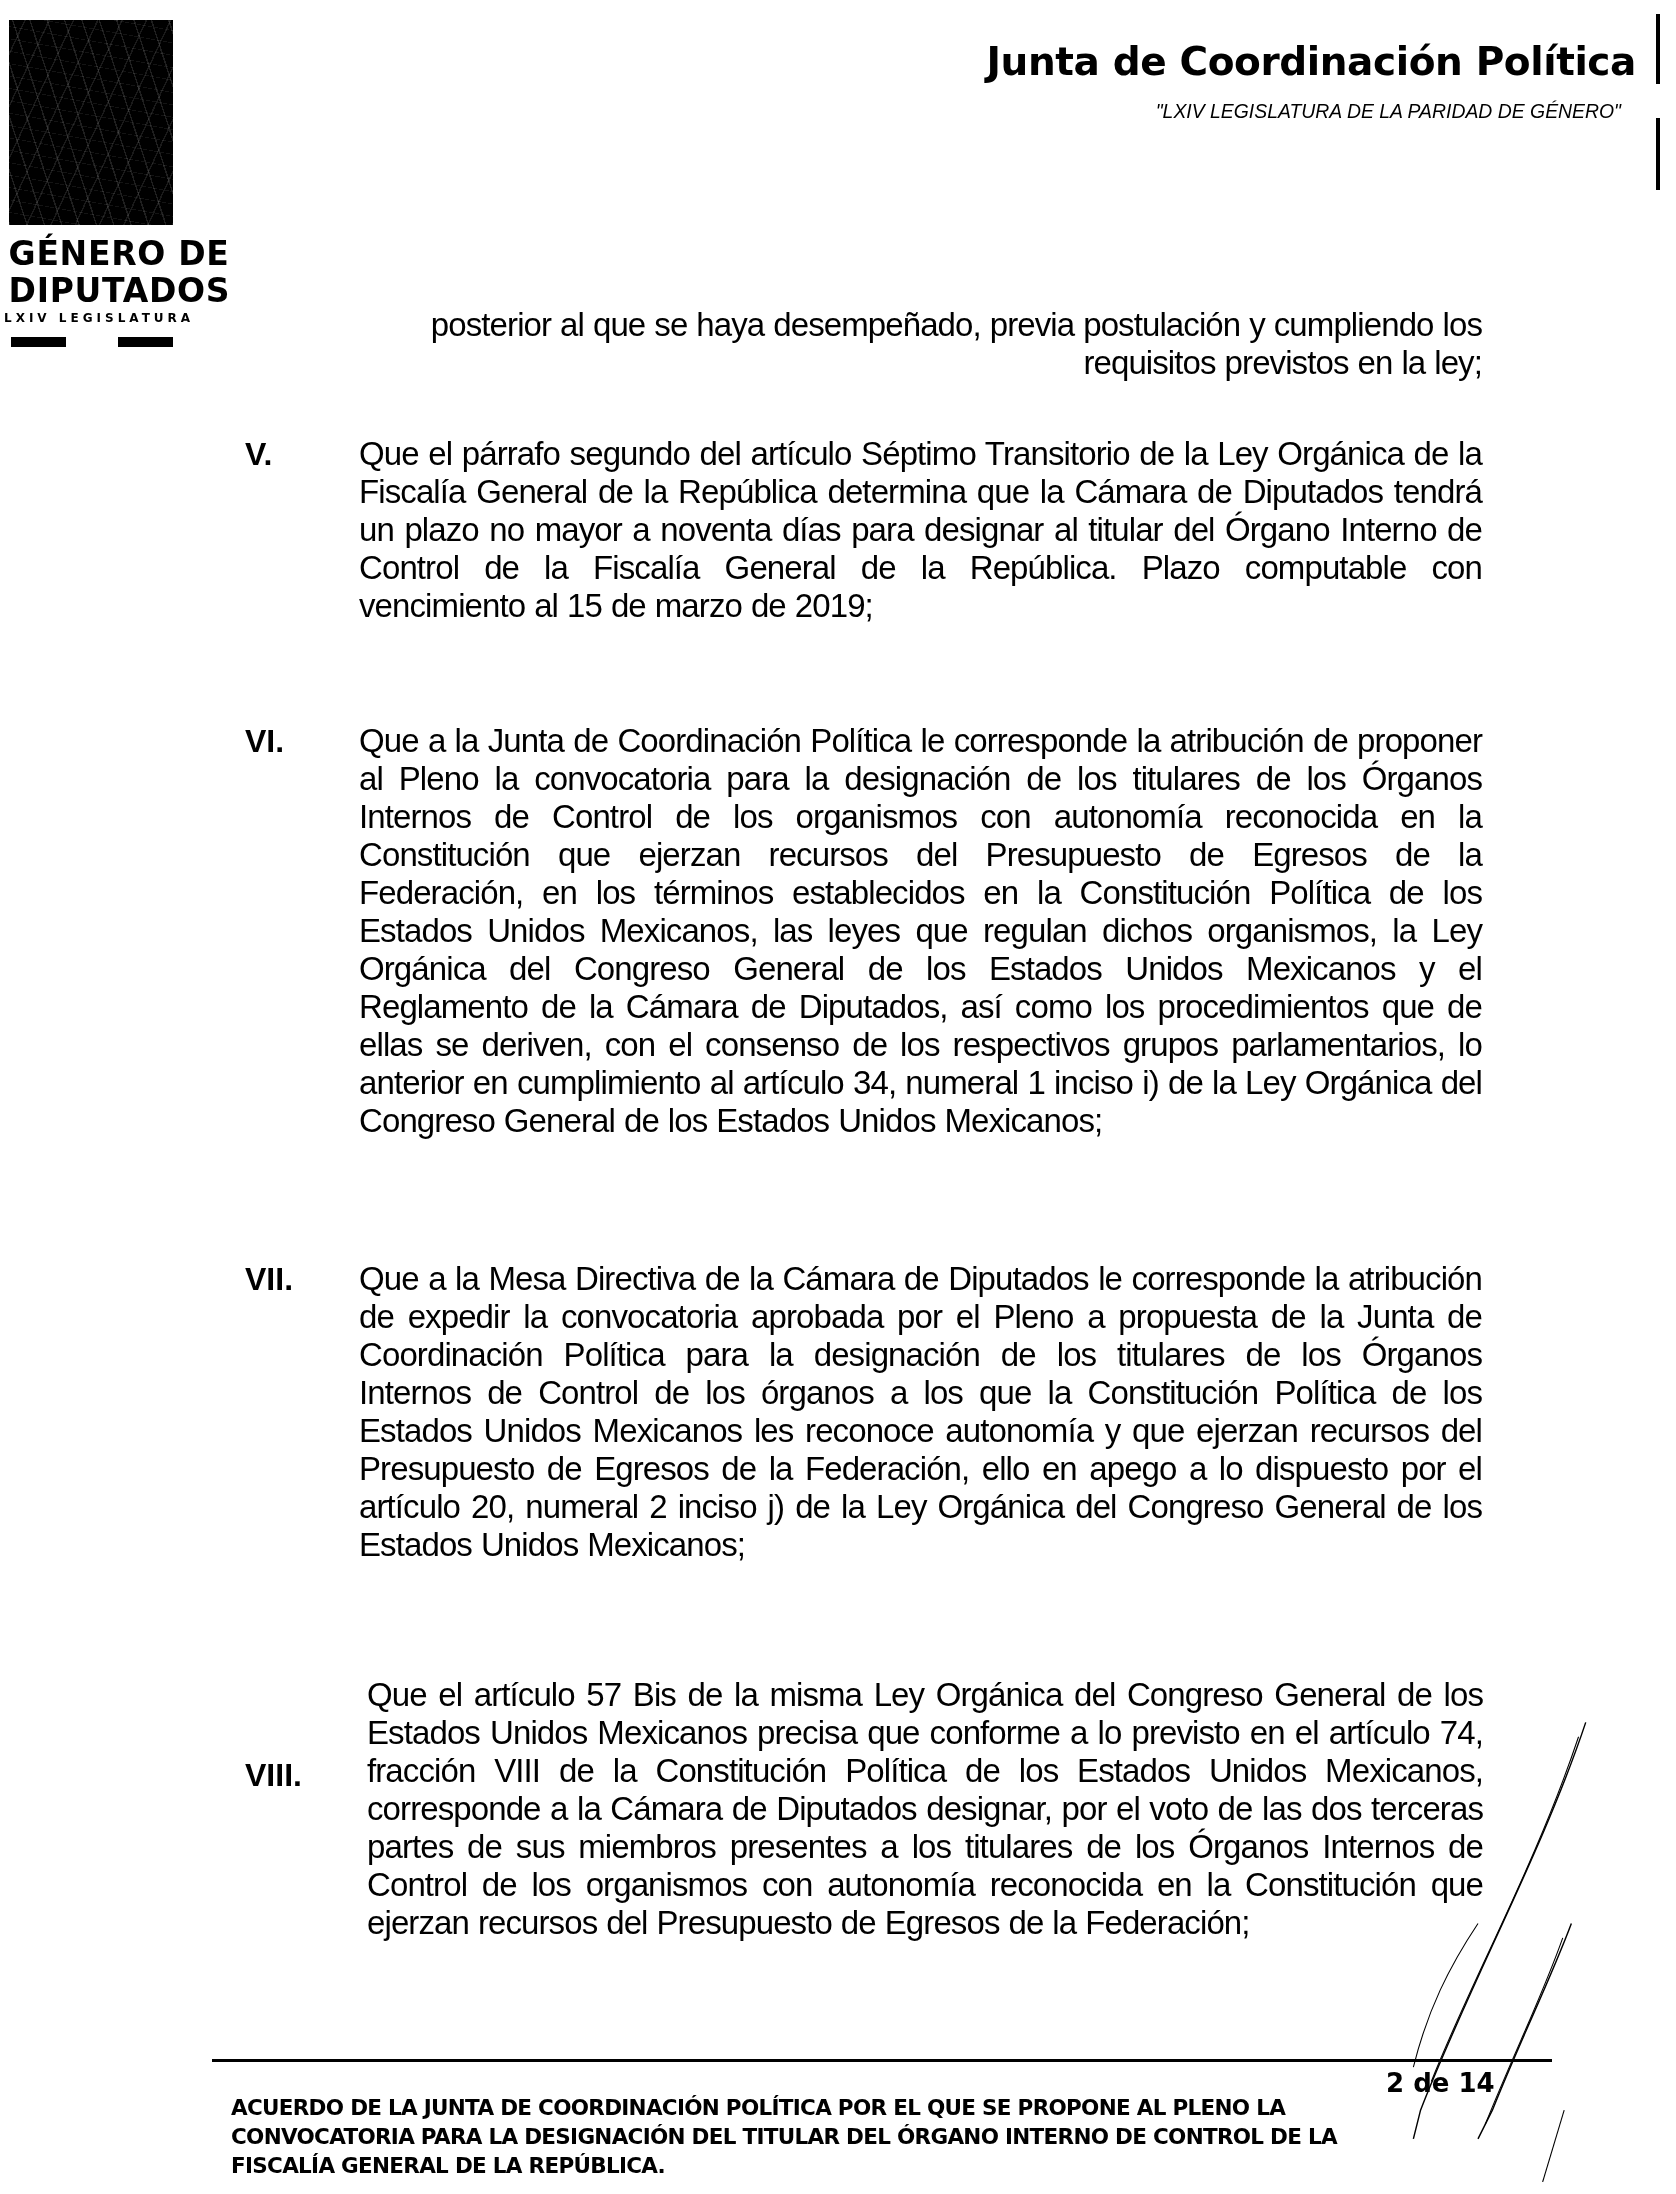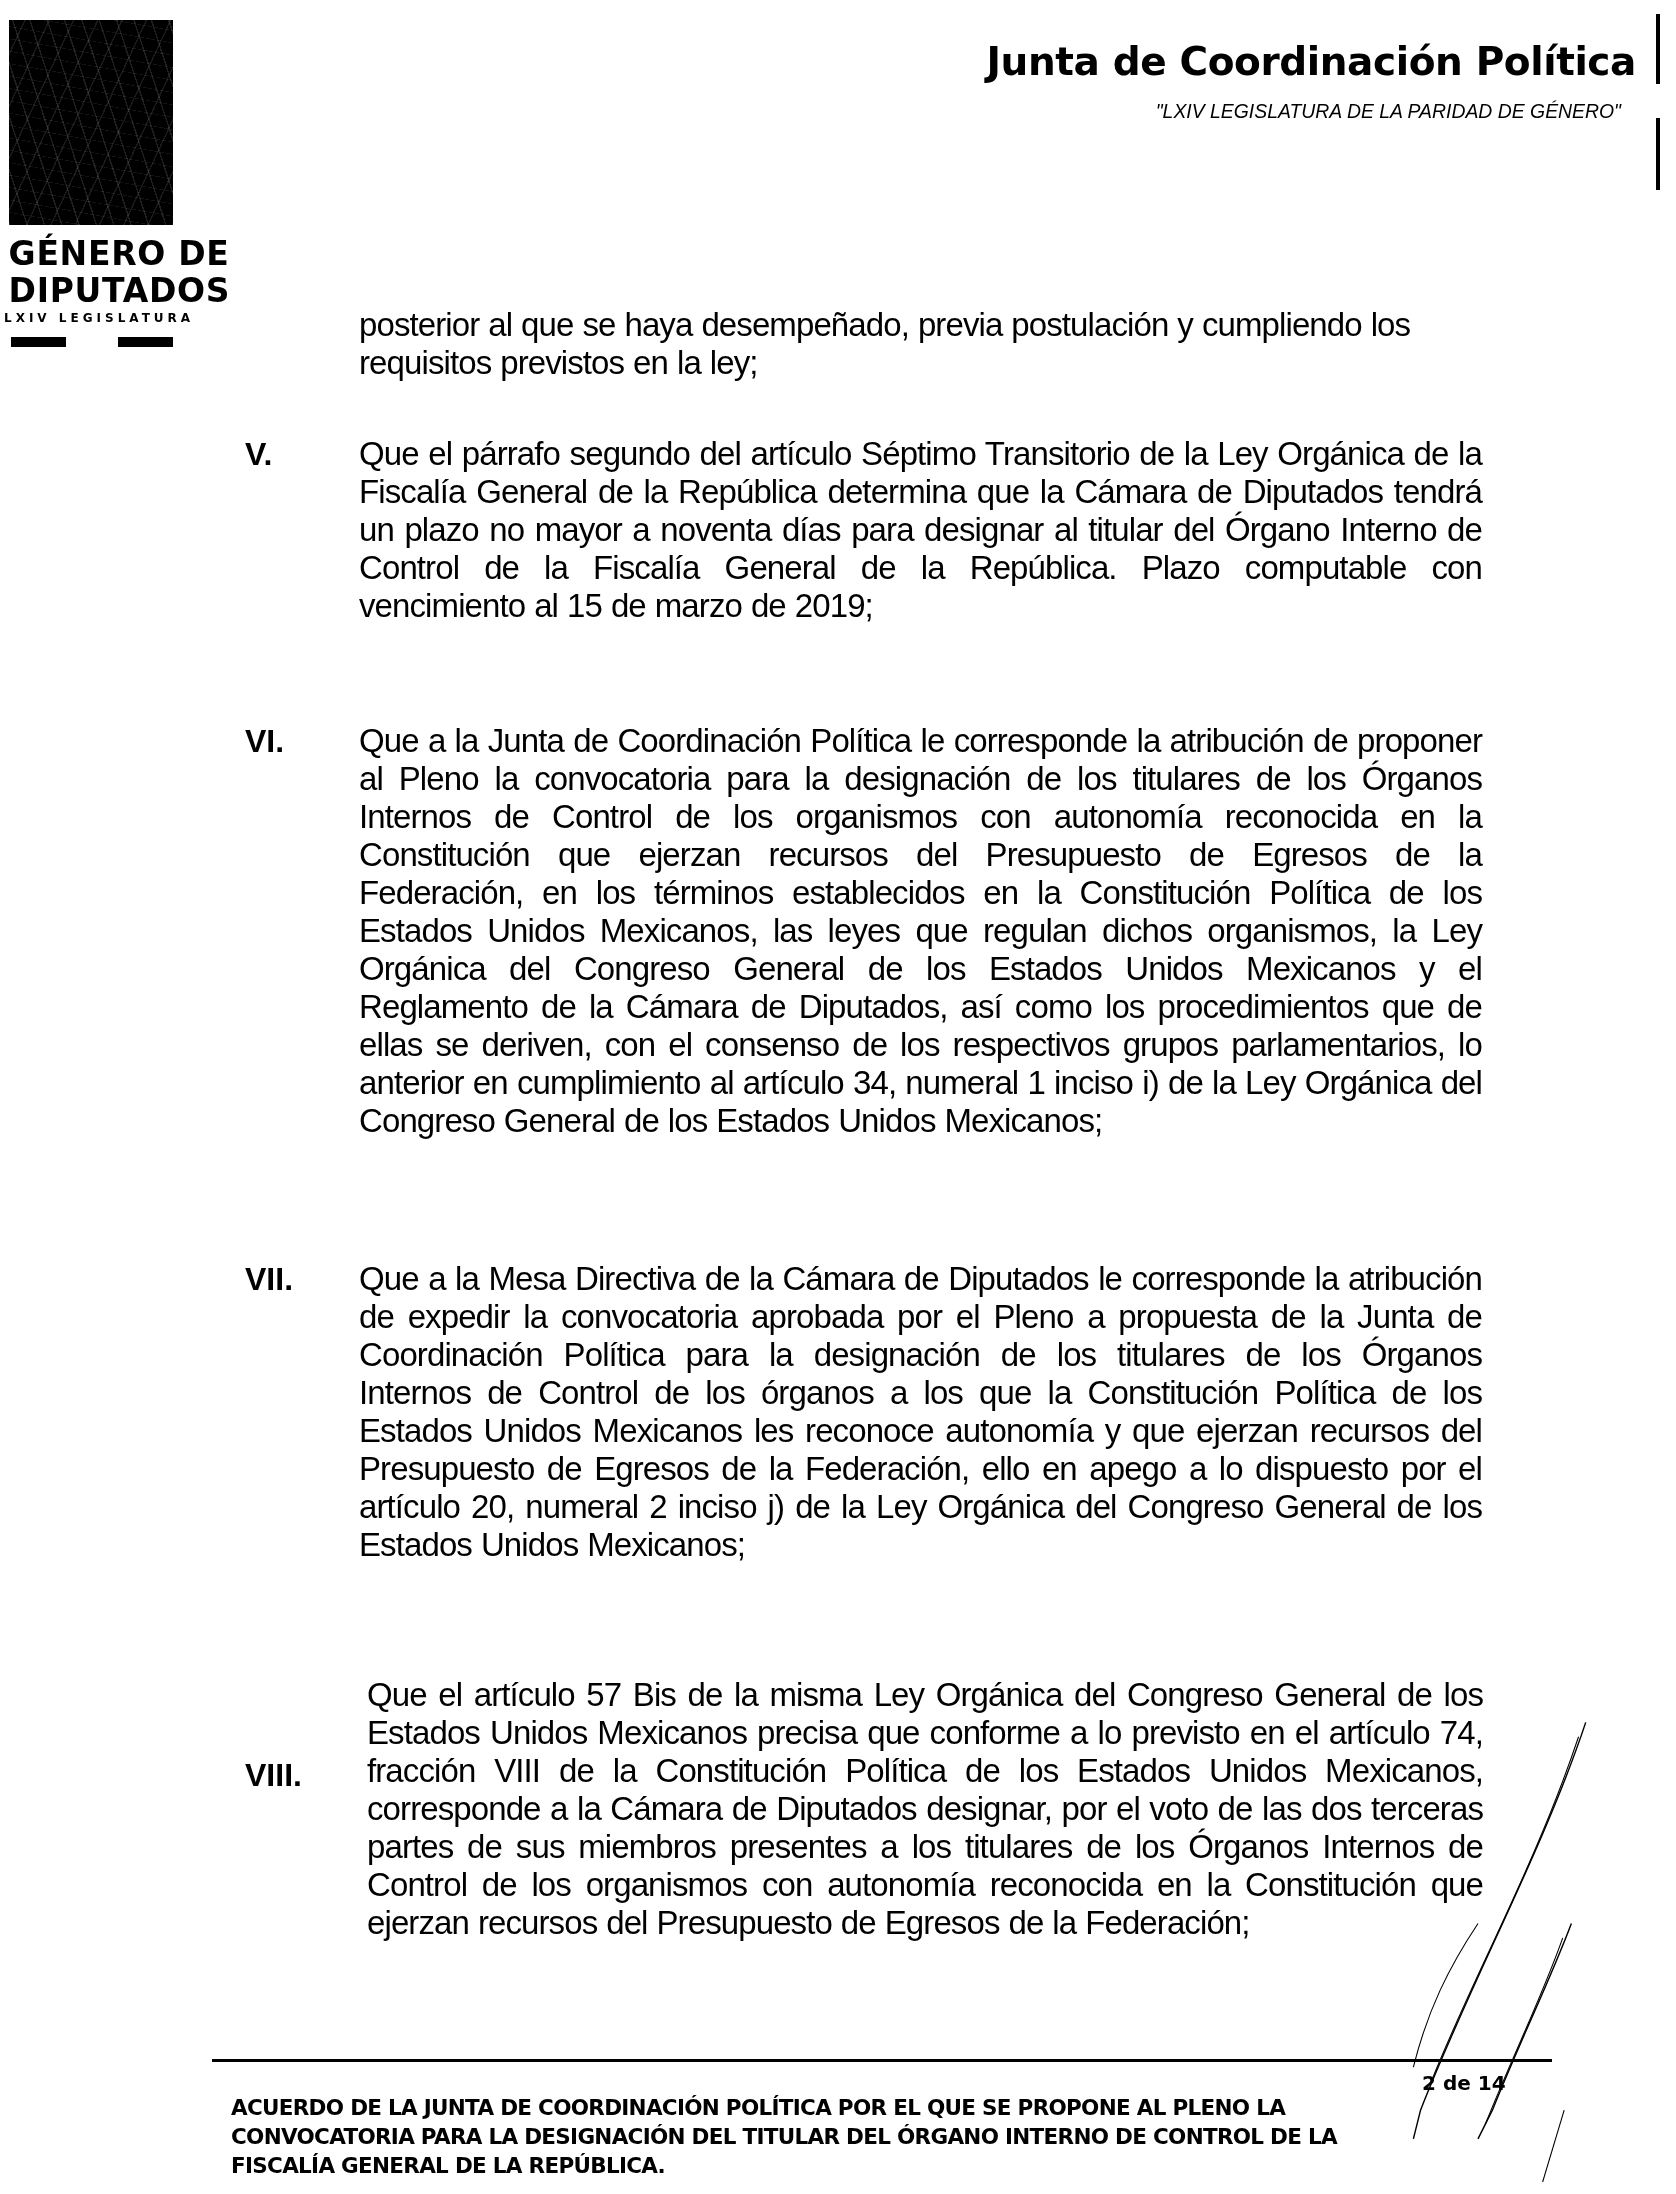--- a/index.html
+++ b/index.html
@@ -49,34 +49,34 @@
       position: absolute; left: 359px; width: 1123px;
       font-family: "Liberation Sans", sans-serif; font-size: 33px;
       line-height: 38px; text-align: justify; letter-spacing: -0.9px;
       word-spacing: 0.7px;
     }
     .num {
       position: absolute; left: 245px;
       font-family: "Liberation Sans", sans-serif; font-weight: bold;
       font-size: 32px; line-height: 38px;
     }
-    .cont { top: 306px; text-align: left; }
+    .cont { top: 306px; text-align: right; }
 
     .footer-rule {
       position: absolute; left: 212px; top: 2059px; width: 1340px; height: 2.9px; background: #000;
     }
     .footer-text {
       position: absolute; left: 231px; top: 2069px; width: 1119px;
       font-family: "DejaVu Sans", sans-serif; font-weight: bold;
       font-size: 21.5px; line-height: 29px; letter-spacing: -0.7px; margin-top: 24px;
     }
     .footer-page {
       position: absolute; left: 1386px; top: 2069px;
       font-family: "DejaVu Sans", sans-serif; font-weight: bold;
-      font-size: 20px; line-height: 29px; margin-left: 36px;
+      font-size: 26px; line-height: 29px;
     }
     .signature { position: absolute; left: 1363px; top: 1708px; width: 230px; height: 474px; }
   </style>
 </head>
 <body>
 
 <div class="logo-img"></div>
 <div class="logo-title l1">GÉNERO DE</div>
 <div class="logo-title l2">DIPUTADOS</div>
 <div class="logo-sub">LXIV LEGISLATURA</div>

